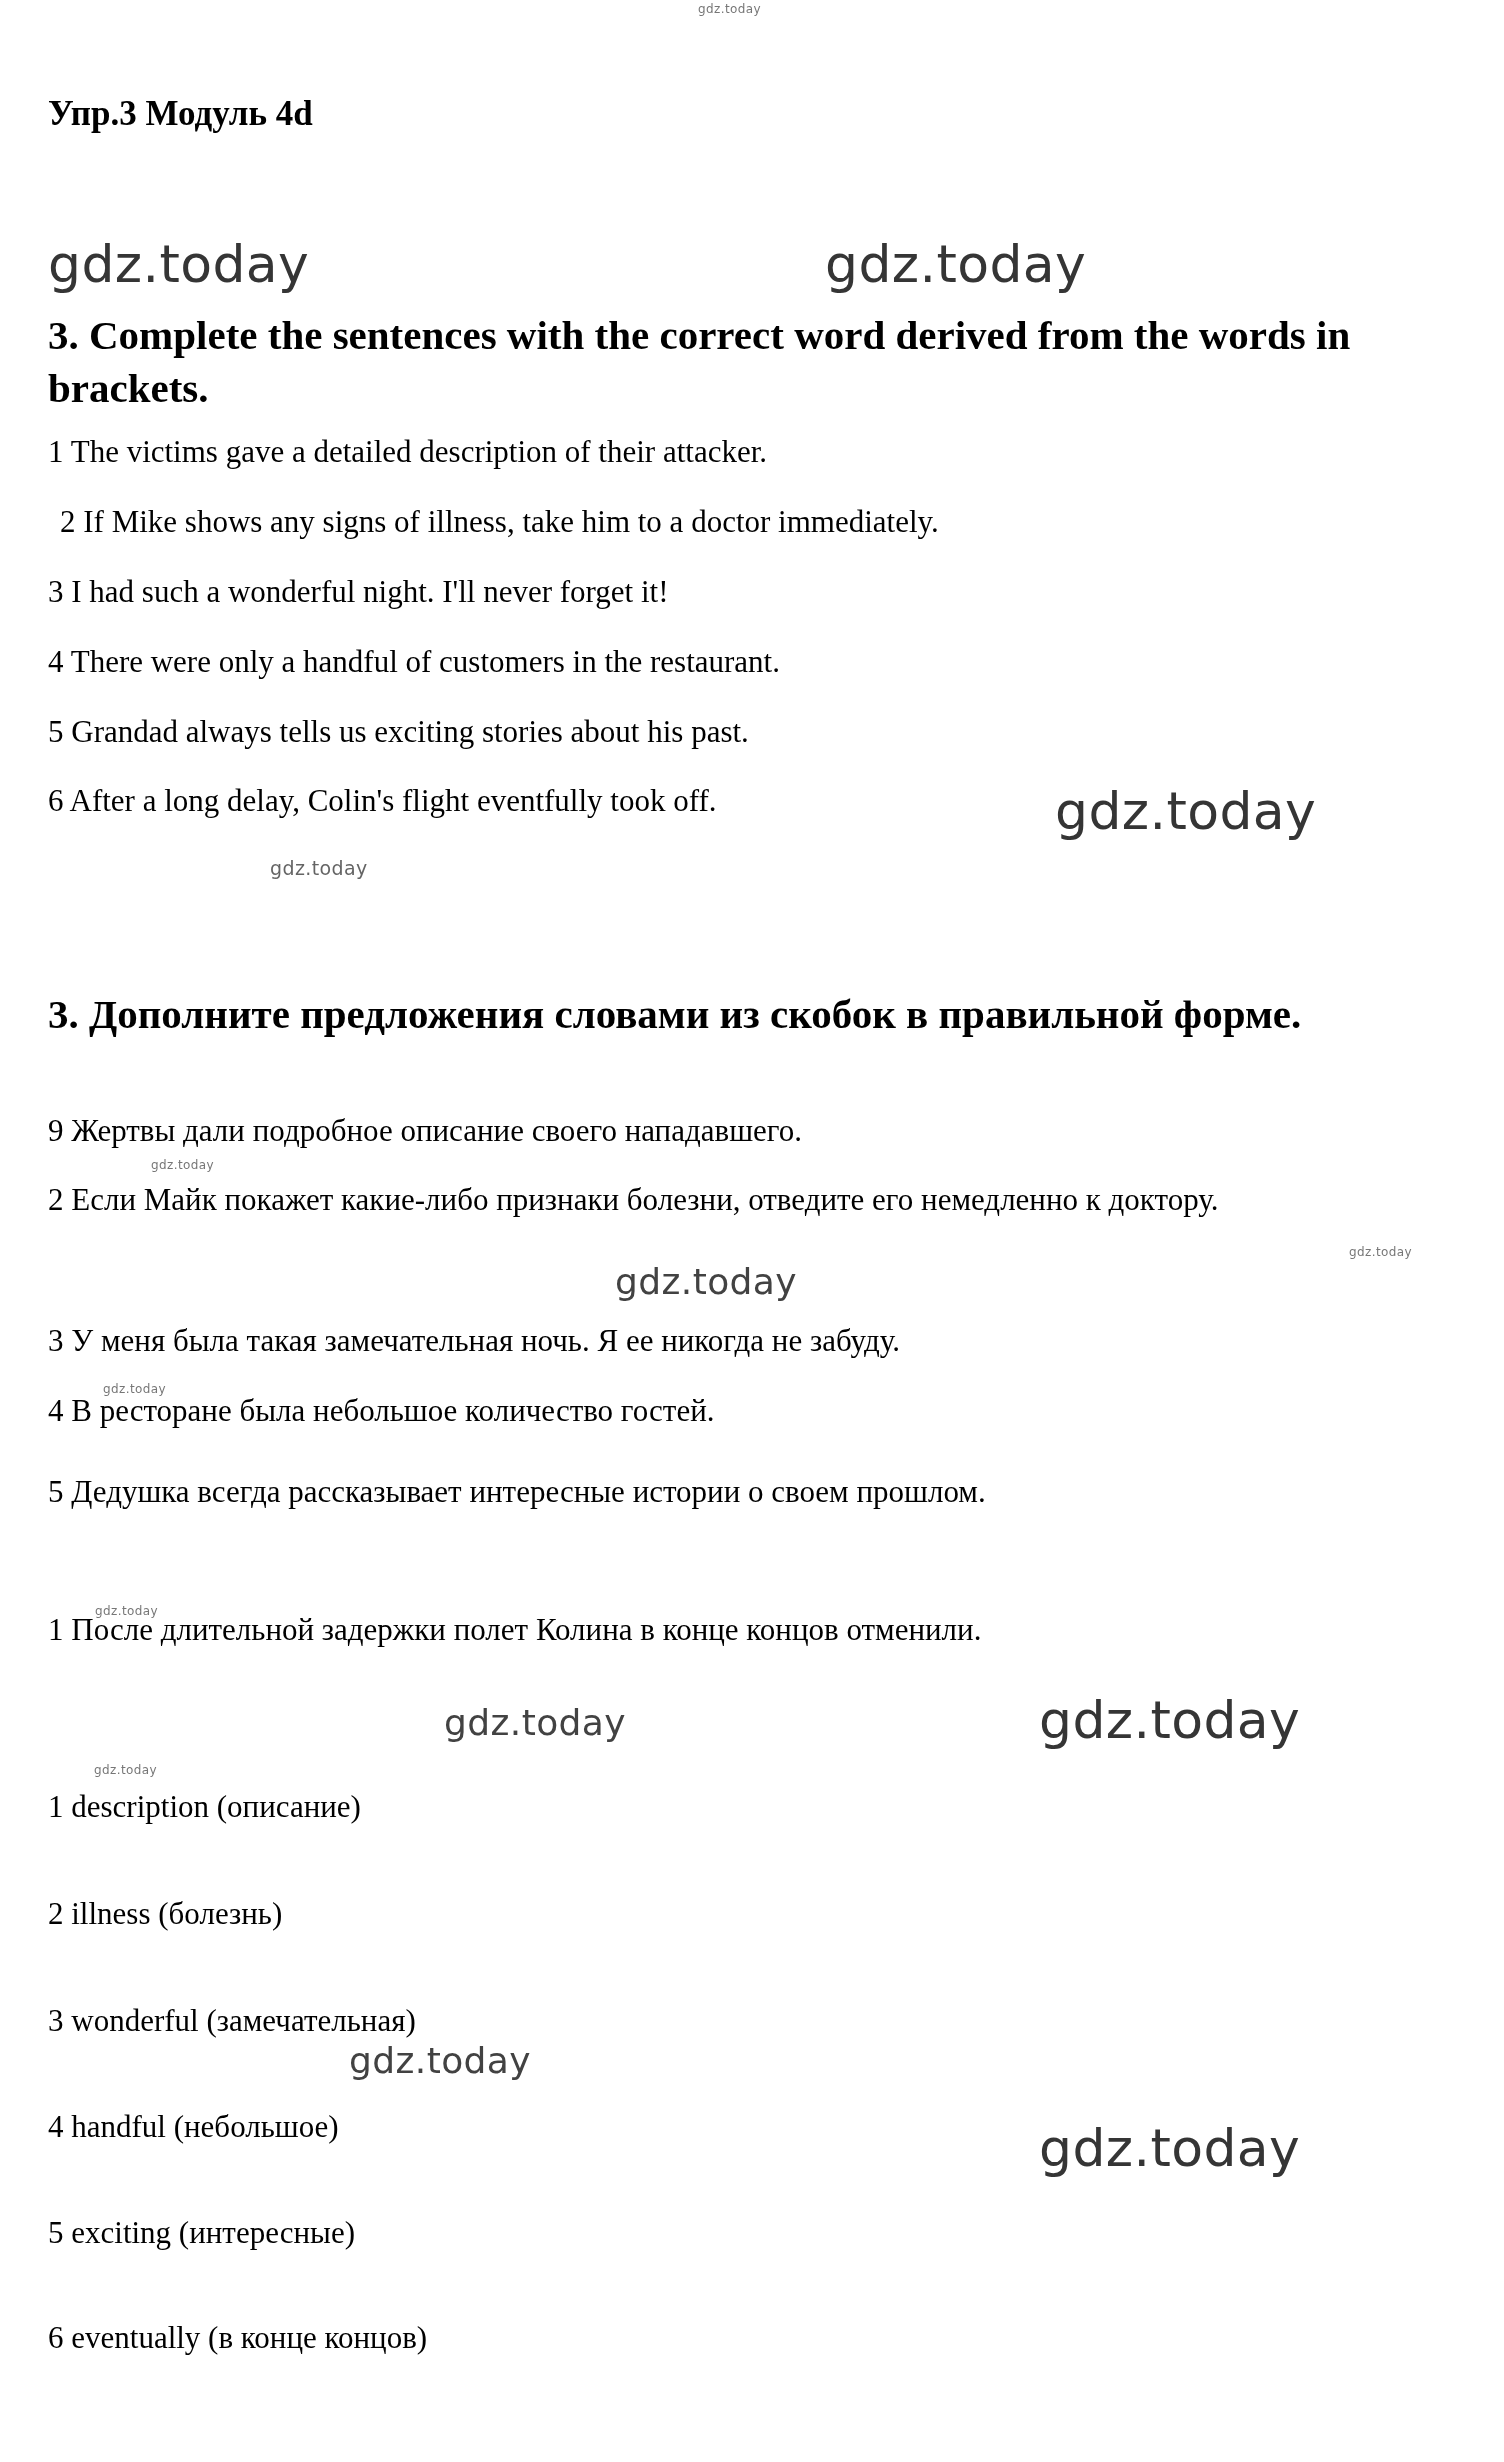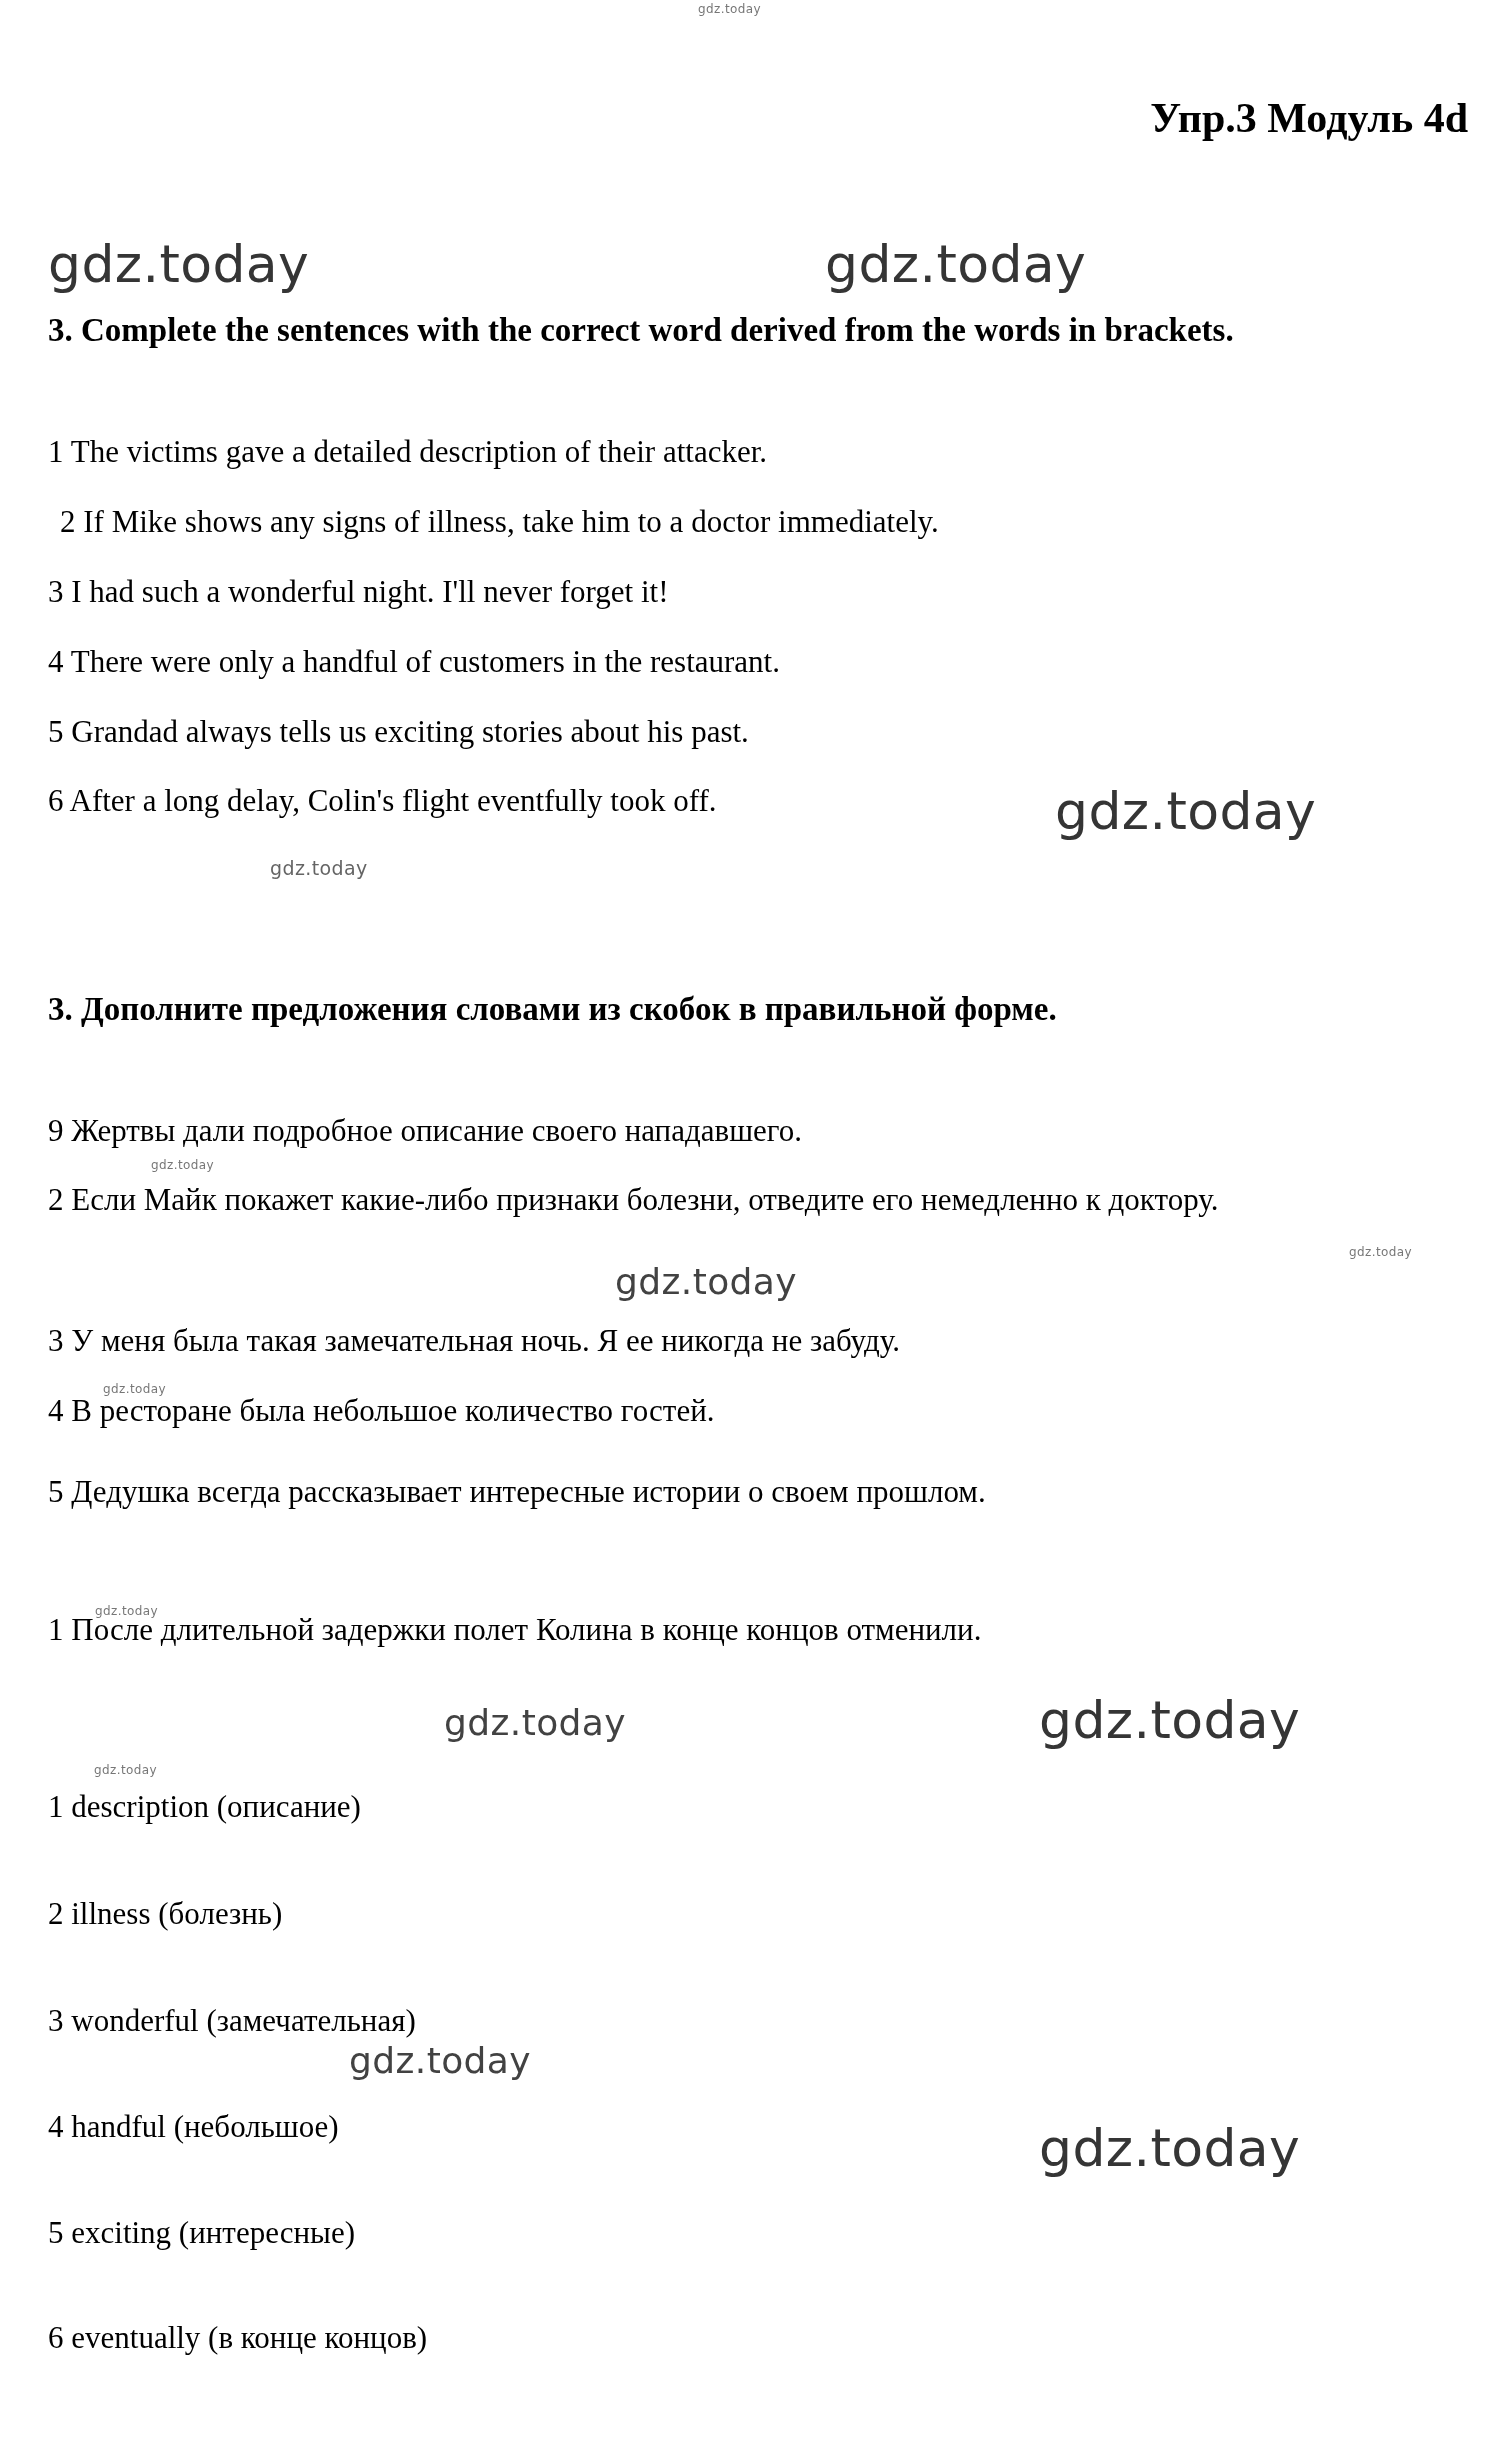--- a/index.html
+++ b/index.html
@@ -42,31 +42,31 @@
   .wm-sm   { font-size: 19px; color: #4a4a4a; opacity: .85; }
   .wm-md   { font-size: 36px; color: #2e2e2e; opacity: .9; }
   .wm-lg   { font-size: 52px; color: #242424; opacity: .92; }
 
   
   .doc-title {
     position: absolute;
     top: 94px;
     left: 0;
     width: 1420px;
-    text-align: right;
-    font-size: 42px;
+    text-align: left;
+    font-size: 35px;
     font-weight: bold;
     font-family: "Liberation Serif", serif;
   }
 
   
   .task-heading {
     position: absolute;
     font-weight: bold;
-    font-size: 33px;
+    font-size: 41px;
     line-height: 1.30;
     width: 1380px;
     left: 0;
   }
   .task-heading.justify {
     text-align: justify;
     text-align-last: left;
     font-family: Liberation Serif, serif;
   }
   .line {

